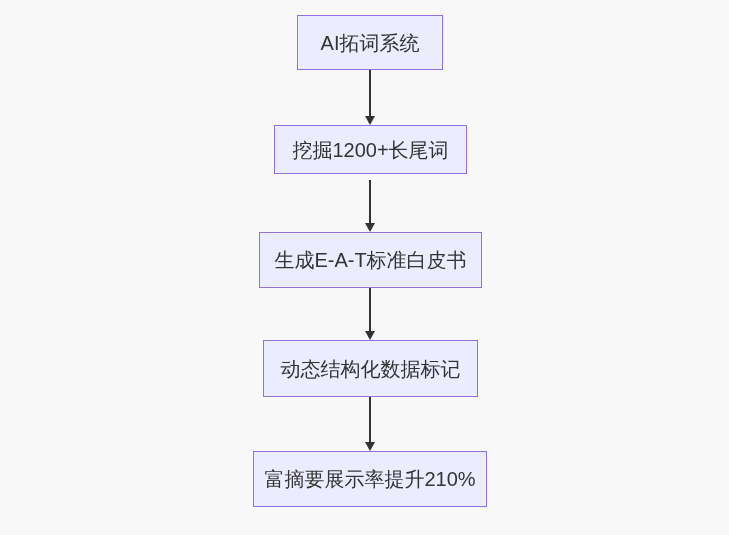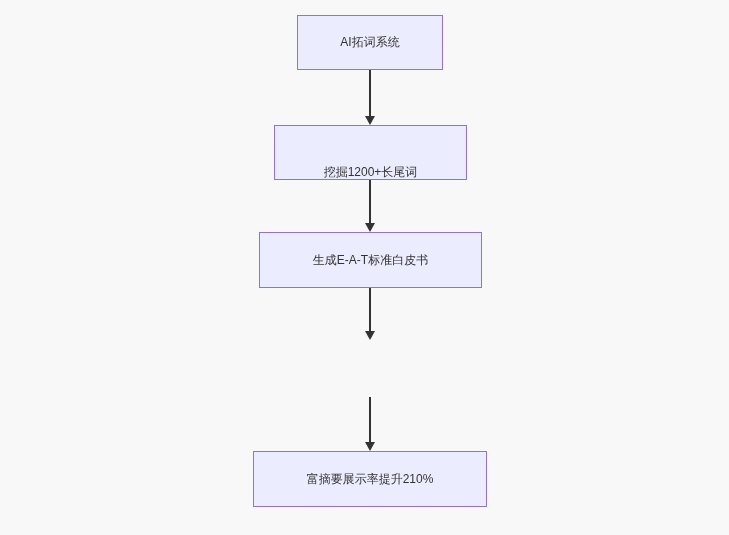--- a/index.html
+++ b/index.html
@@ -19,21 +19,21 @@
     position: absolute;
     box-sizing: border-box;
     background: #ECECFF;
     border: 1px solid #9370DB;
     display: flex;
     align-items: center;
     justify-content: center;
   }
   .node-label {
     color: #333333;
-    font-size: 12px;
+    font-size: 20px;
     line-height: 1.2;
     white-space: nowrap;
     text-align: center;
   }
   .edge {
     position: absolute;
     width: 12px;
     display: flex;
     flex-direction: column;
     align-items: center;
@@ -58,38 +58,41 @@
 
   <div class="node" style="left:297px; top:15px; width:146px; height:55px;">
     <span class="node-label">AI拓词系统</span>
   </div>
 
   <div class="edge" style="left:364px; top:70px; height:55px;">
     <div class="edge-line"></div>
     <div class="edge-head"></div>
   </div>
 
-  <div class="node" style="left:274px; top:125px; width:193px; height:55px;align-items:flex-end;">
+  <div class="node" style="left:274px; top:125px; width:193px; height:49px;">
     <span class="node-label">挖掘1200+长尾词</span>
   </div>
 
   <div class="edge" style="left:364px; top:180px; height:52px;">
     <div class="edge-line"></div>
     <div class="edge-head"></div>
   </div>
 
   <div class="node" style="left:259px; top:232px; width:223px; height:56px;">
     <span class="node-label">生成E-A-T标准白皮书</span>
   </div>
 
   <div class="edge" style="left:364px; top:288px; height:52px;">
     <div class="edge-line"></div>
     <div class="edge-head"></div>
   </div>
 
+  <div class="node" style="left:263px; top:340px; width:215px; height:57px;">
+    <span class="node-label">动态结构化数据标记</span>
+  </div>
 
   <div class="edge" style="left:364px; top:397px; height:54px;">
     <div class="edge-line"></div>
     <div class="edge-head"></div>
   </div>
 
   <div class="node" style="left:253px; top:451px; width:234px; height:56px;justify-content:center;">
     <span class="node-label">富摘要展示率提升210%</span>
   </div>
 

